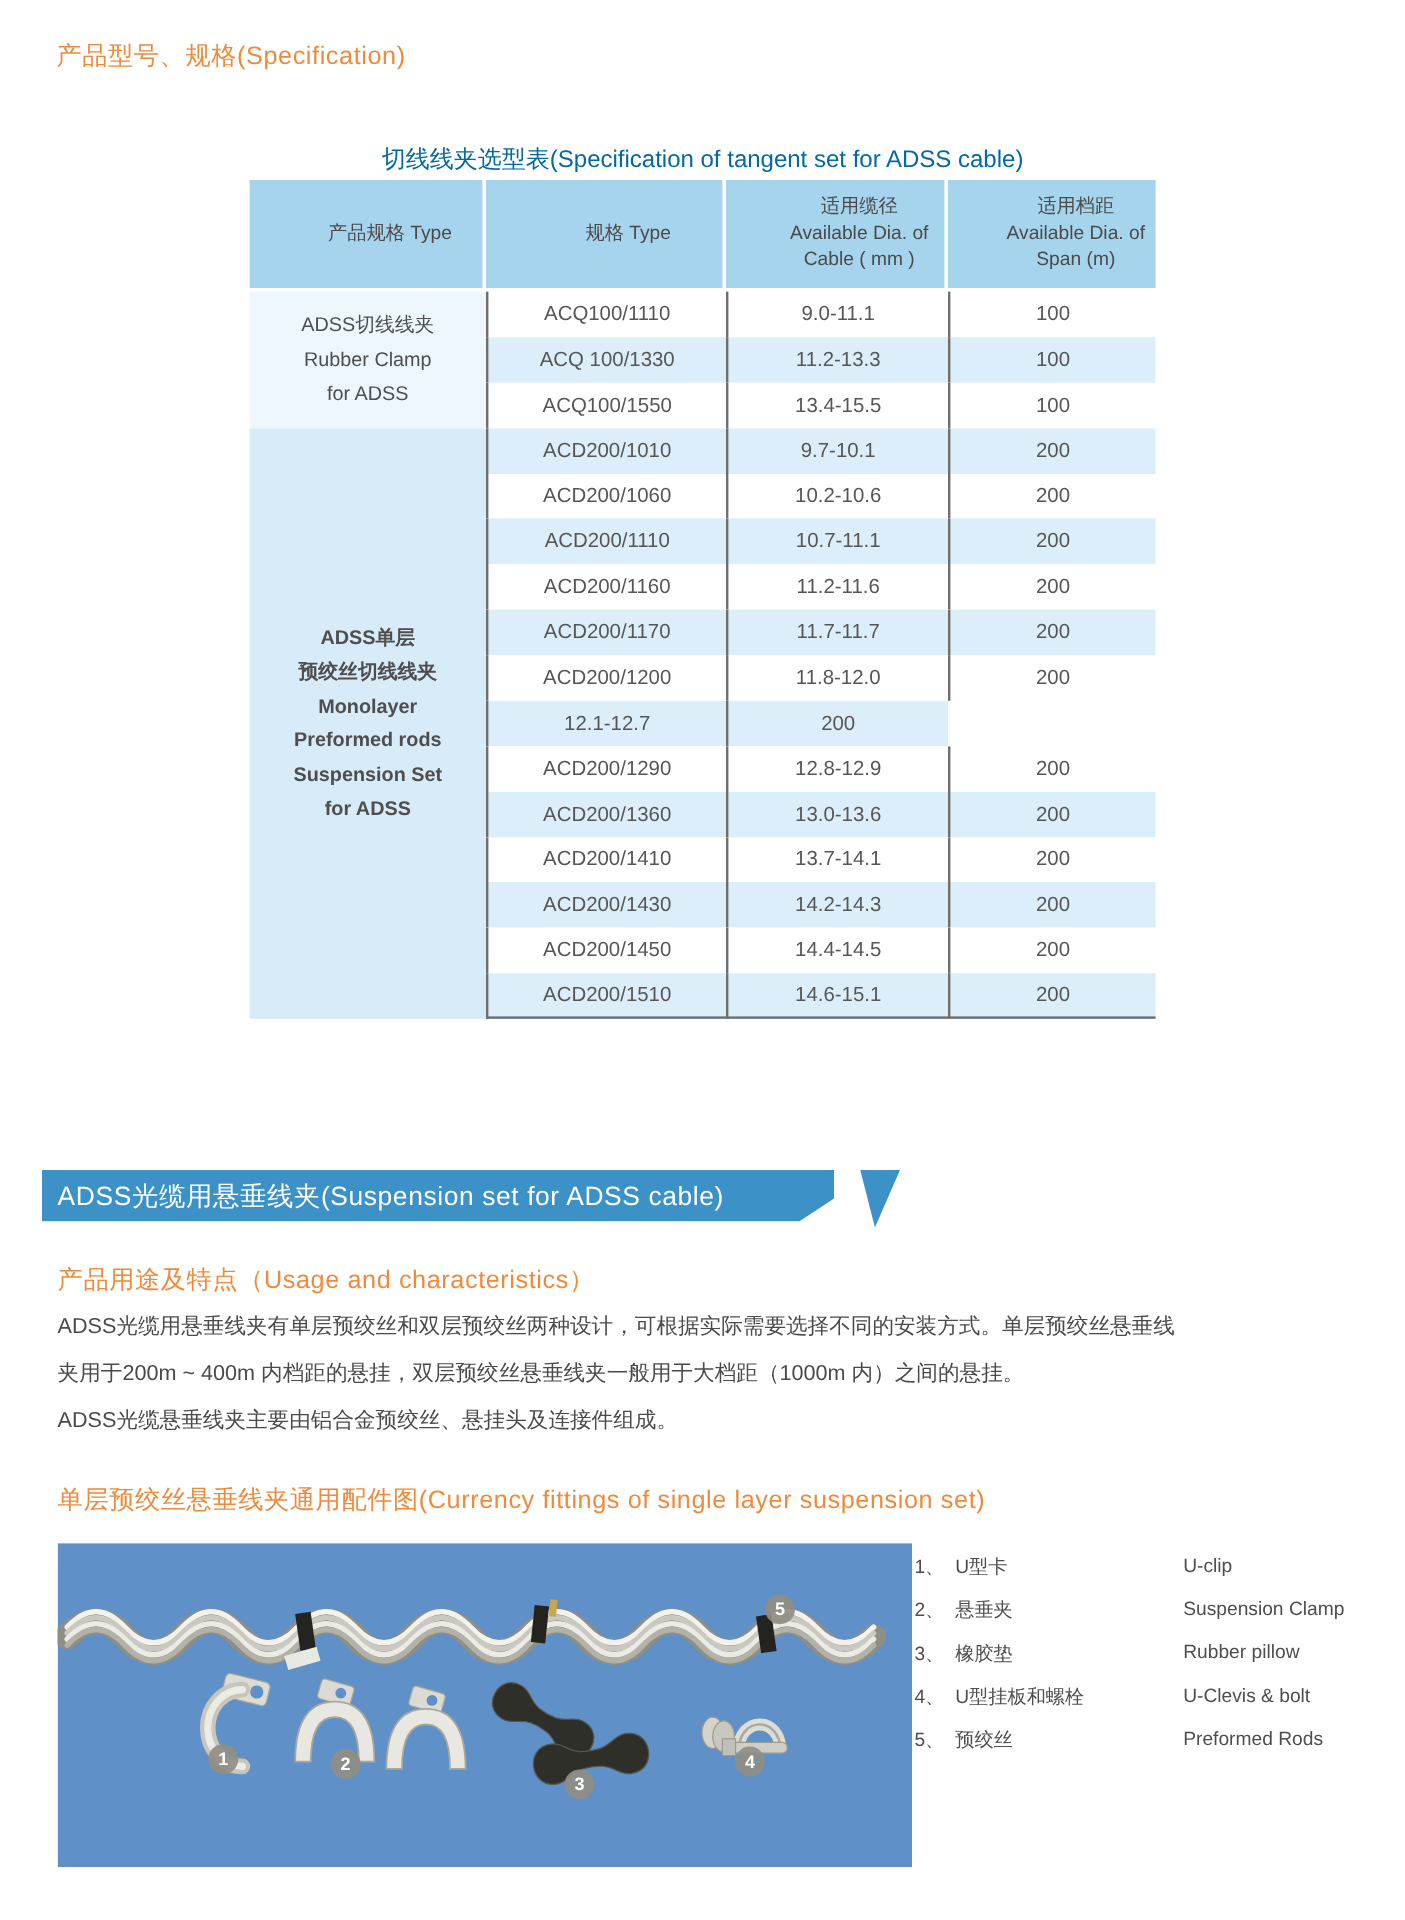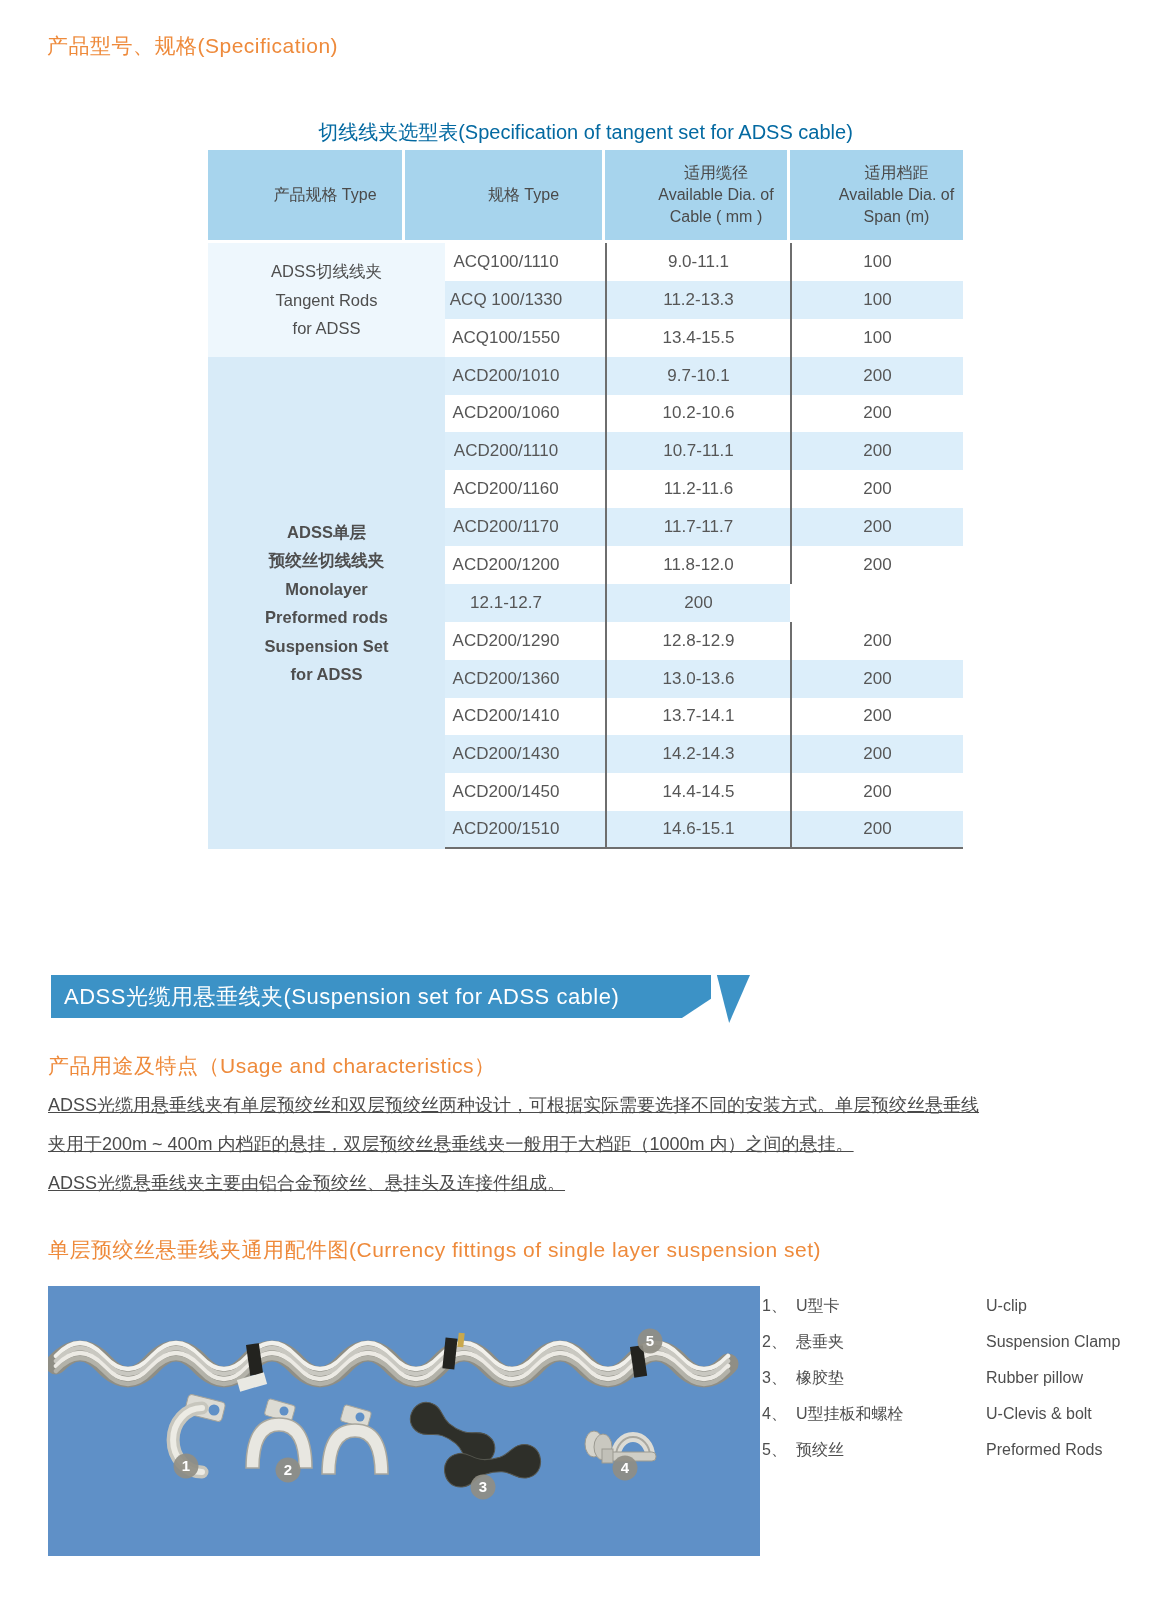--- a/index.html
+++ b/index.html
@@ -14,39 +14,39 @@
   .h-fittings{left:48px;top:1236px;}
   
   .tbl-title{position:absolute;left:208px;top:106px;width:755px;text-align:center;
     font-size:20px;color:#0369a1;margin-top:13px;}
   .spec-table{position:absolute;left:208px;top:150px;width:755px;}
   .thead{display:grid;grid-template-columns:197px 200px 185px 173px;height:90px;margin-bottom:3px;}
   .th{background:#a7d4ed;color:#4a4a4a;font-size:16px;display:flex;flex-direction:column;
     align-items:center;justify-content:center;line-height:22px;text-align:center;padding-left:40px;}
   .th:not(:last-child){border-right:3px solid #ffffff;}
   .tbody{position:relative;height:606px;}
-  .groupcell{position:absolute;left:0;width:237px;display:flex;flex-direction:column;
+  .groupcell{position:absolute;left:0;width:197px;display:flex;flex-direction:column;
     align-items:center;justify-content:center;font-size:16.5px;line-height:28.5px;color:#4e4e4e;text-align:center;}
   .group1{top:0;height:114px;background:#eef7fd;}
   .group2{top:114px;height:492px;background:#d8ebf8;font-weight:bold;}
   .trow{margin-left:197px;height:37.875px;display:grid;grid-template-columns:200px 185px 173px;}
   .trow.alt .td{background:#dceefa;}
   .td{background:#ffffff;border-left:2px solid #6e6e6e;display:flex;align-items:center;
     justify-content:center;font-size:17px;color:#565656;}
   .trow:last-child .td{border-bottom:2px solid #6e6e6e;}
   
-  .banner{position:absolute;left:51px;top:975px;width:660px;height:43px;background:#3c92c6;
+  .banner{position:absolute;left:35px;top:975px;width:660px;height:43px;background:#3c92c6;
     display:flex;align-items:center;padding-left:13px;box-sizing:border-box;
     clip-path:polygon(0 0,100% 0,100% 55%,95.6% 100%,0 100%);}
   .banner span{color:#ffffff;font-size:22px;letter-spacing:.5px;}
   .banner-tail{position:absolute;left:714px;top:975px;width:36px;height:48px;background:#3c92c6;
     clip-path:polygon(8% 0,100% 0,42% 100%);}
   
   .usage-text{position:absolute;left:48px;top:1086px;width:1085px;font-size:18px;
-    line-height:39px;color:#4a4a4a;text-decoration:underline;}
+    line-height:39px;color:#4a4a4a;}
   
   .legend{position:absolute;left:762px;top:1288px;width:400px;}
   .legend-row{display:flex;height:36px;align-items:center;font-size:16px;color:#4e4e4e;}
   .legend-num{width:34px;}
   .legend-zh{width:150px;}
   .legend-en{flex:1;margin-left:40px;}
   
   .photo{position:absolute;left:48px;top:1286px;width:712px;height:270px;}
   .badge-label{font-size:15px;font-weight:bold;fill:#ffffff;text-anchor:middle;}
 </style>
@@ -74,21 +74,21 @@
       </div>
       <div class="th">
         <span>适用档距</span>
         <span>Available Dia. of</span>
         <span>Span (m)</span>
       </div>
     </div>
     <div class="tbody">
       <div class="groupcell group1">
         <span>ADSS切线线夹</span>
-        <span>Tangent Rods</span>
+        <span>Rubber Clamp</span>
         <span>for ADSS</span>
       </div>
       <div class="groupcell group2">
         <span>ADSS单层</span>
         <span>预绞丝切线线夹</span>
         <span>Monolayer</span>
         <span>Preformed rods</span>
         <span>Suspension Set</span>
         <span>for ADSS</span>
       </div>

